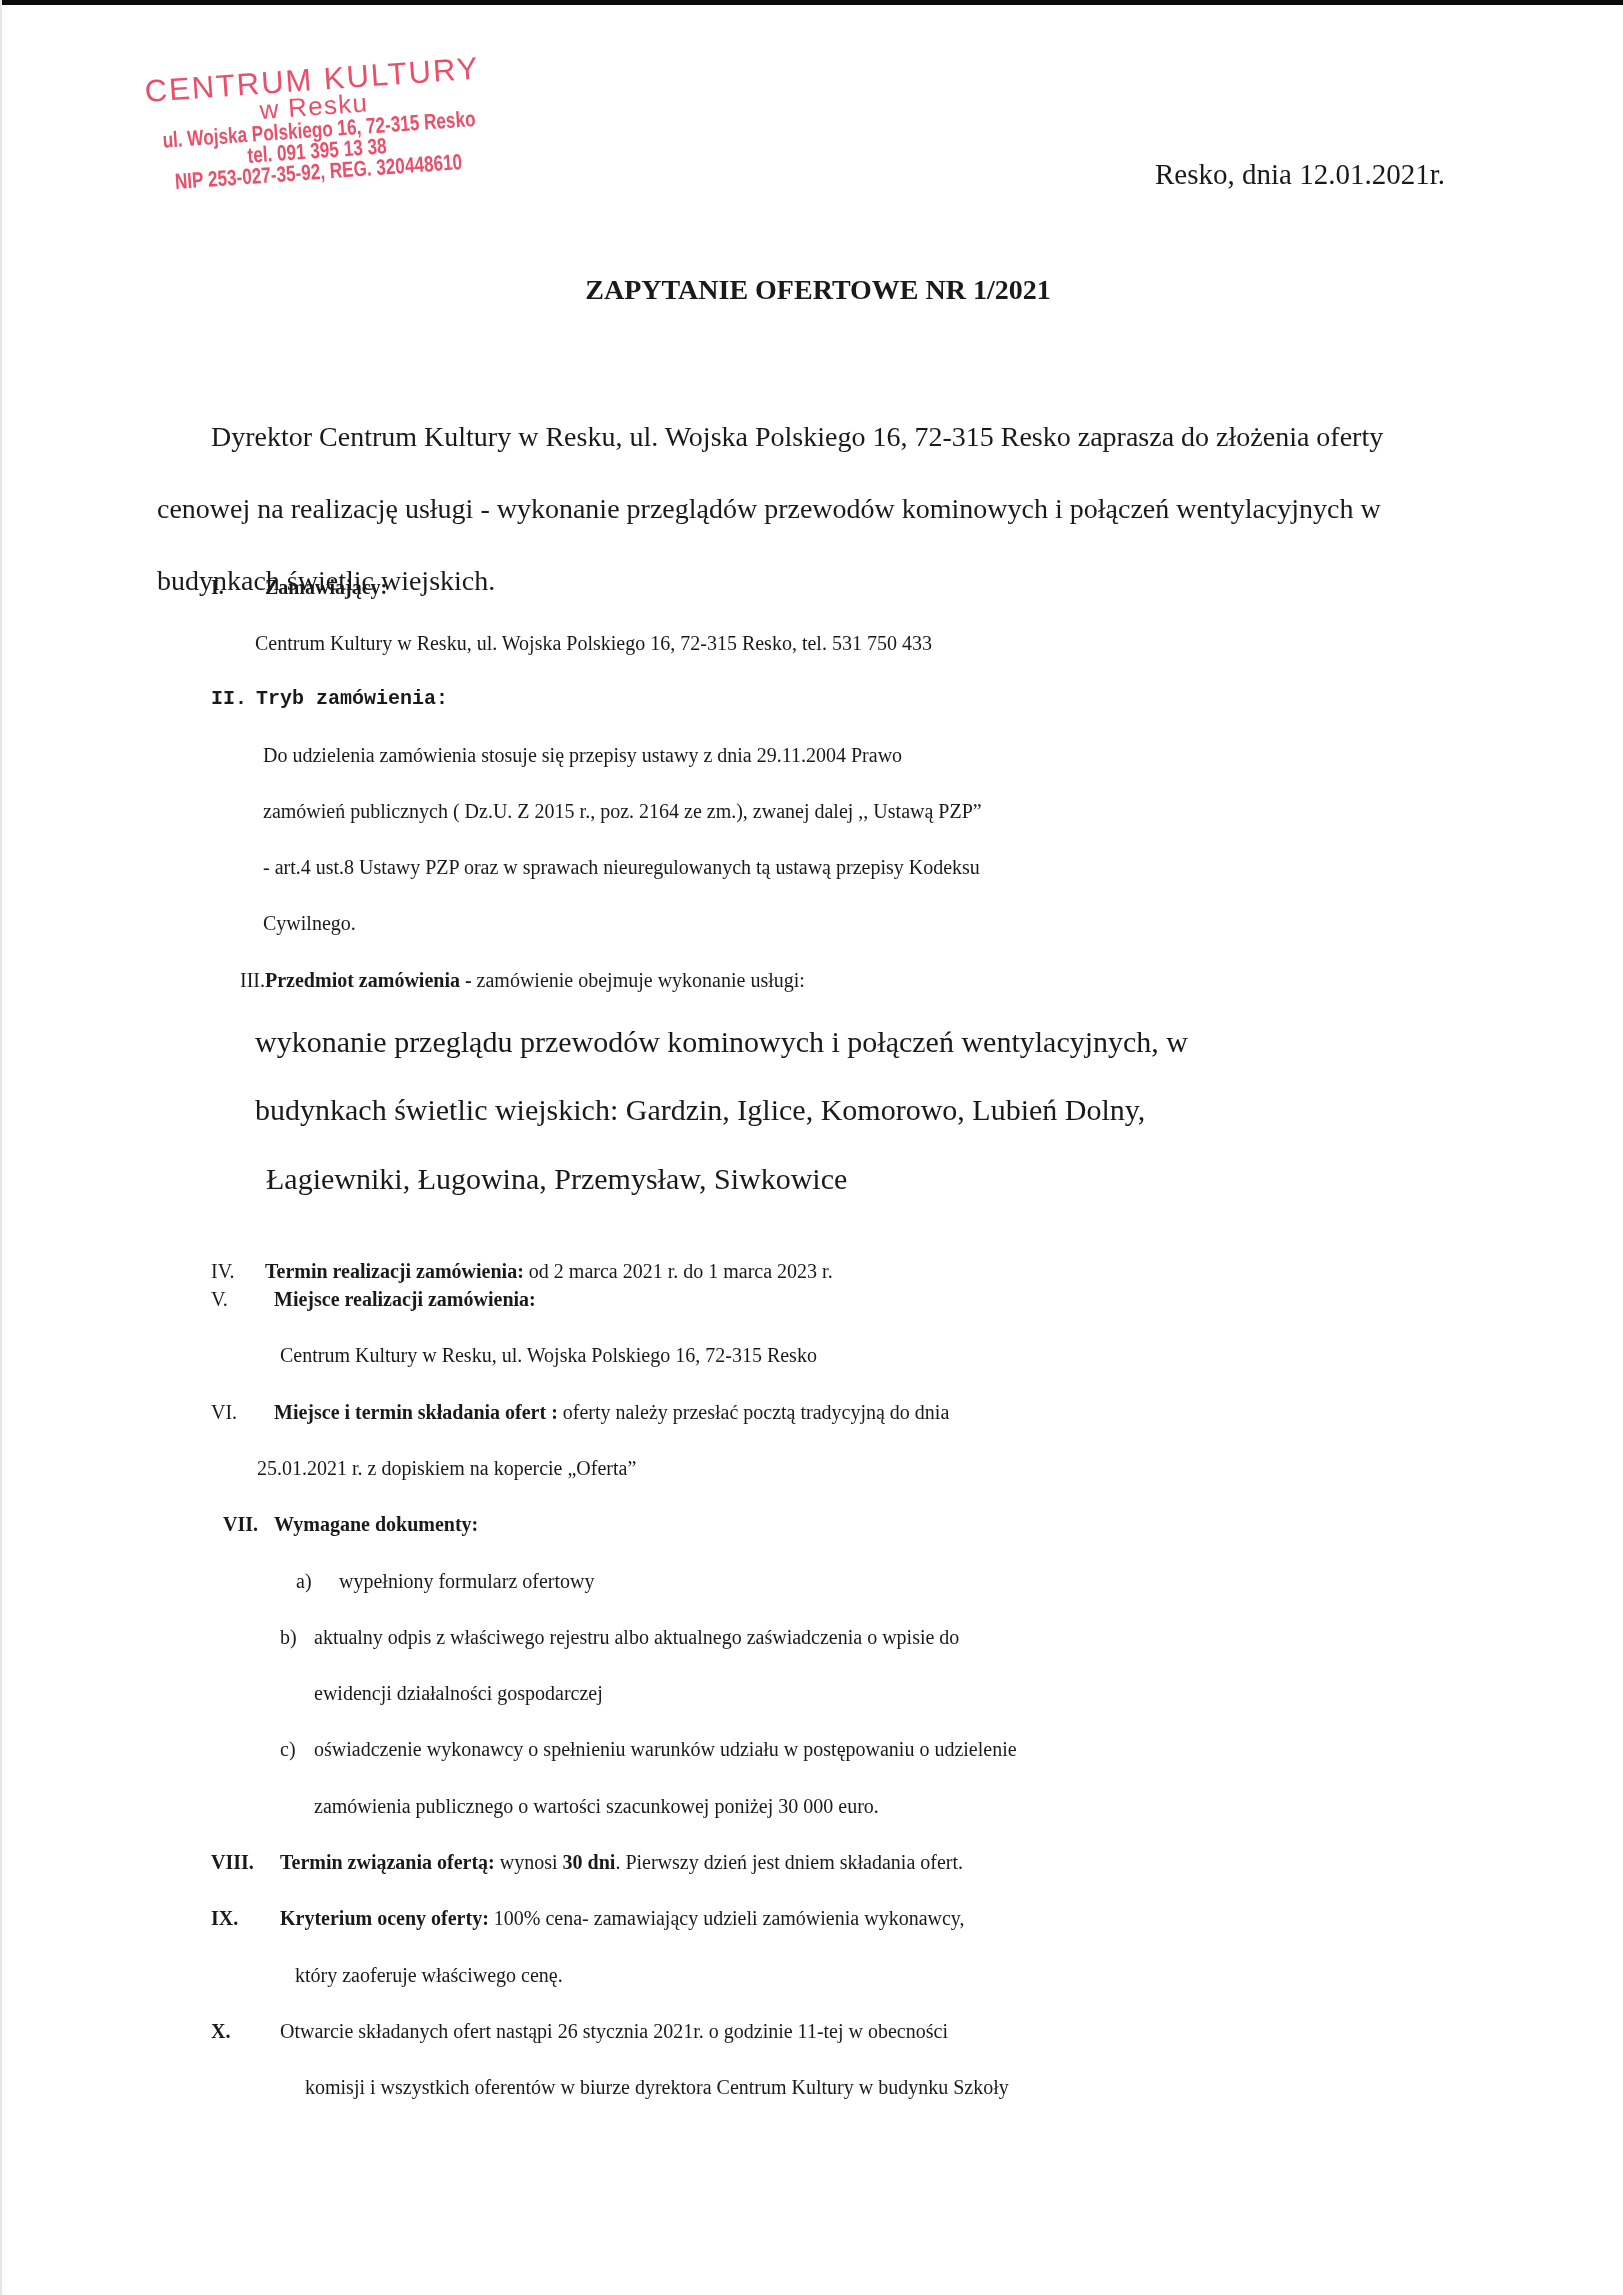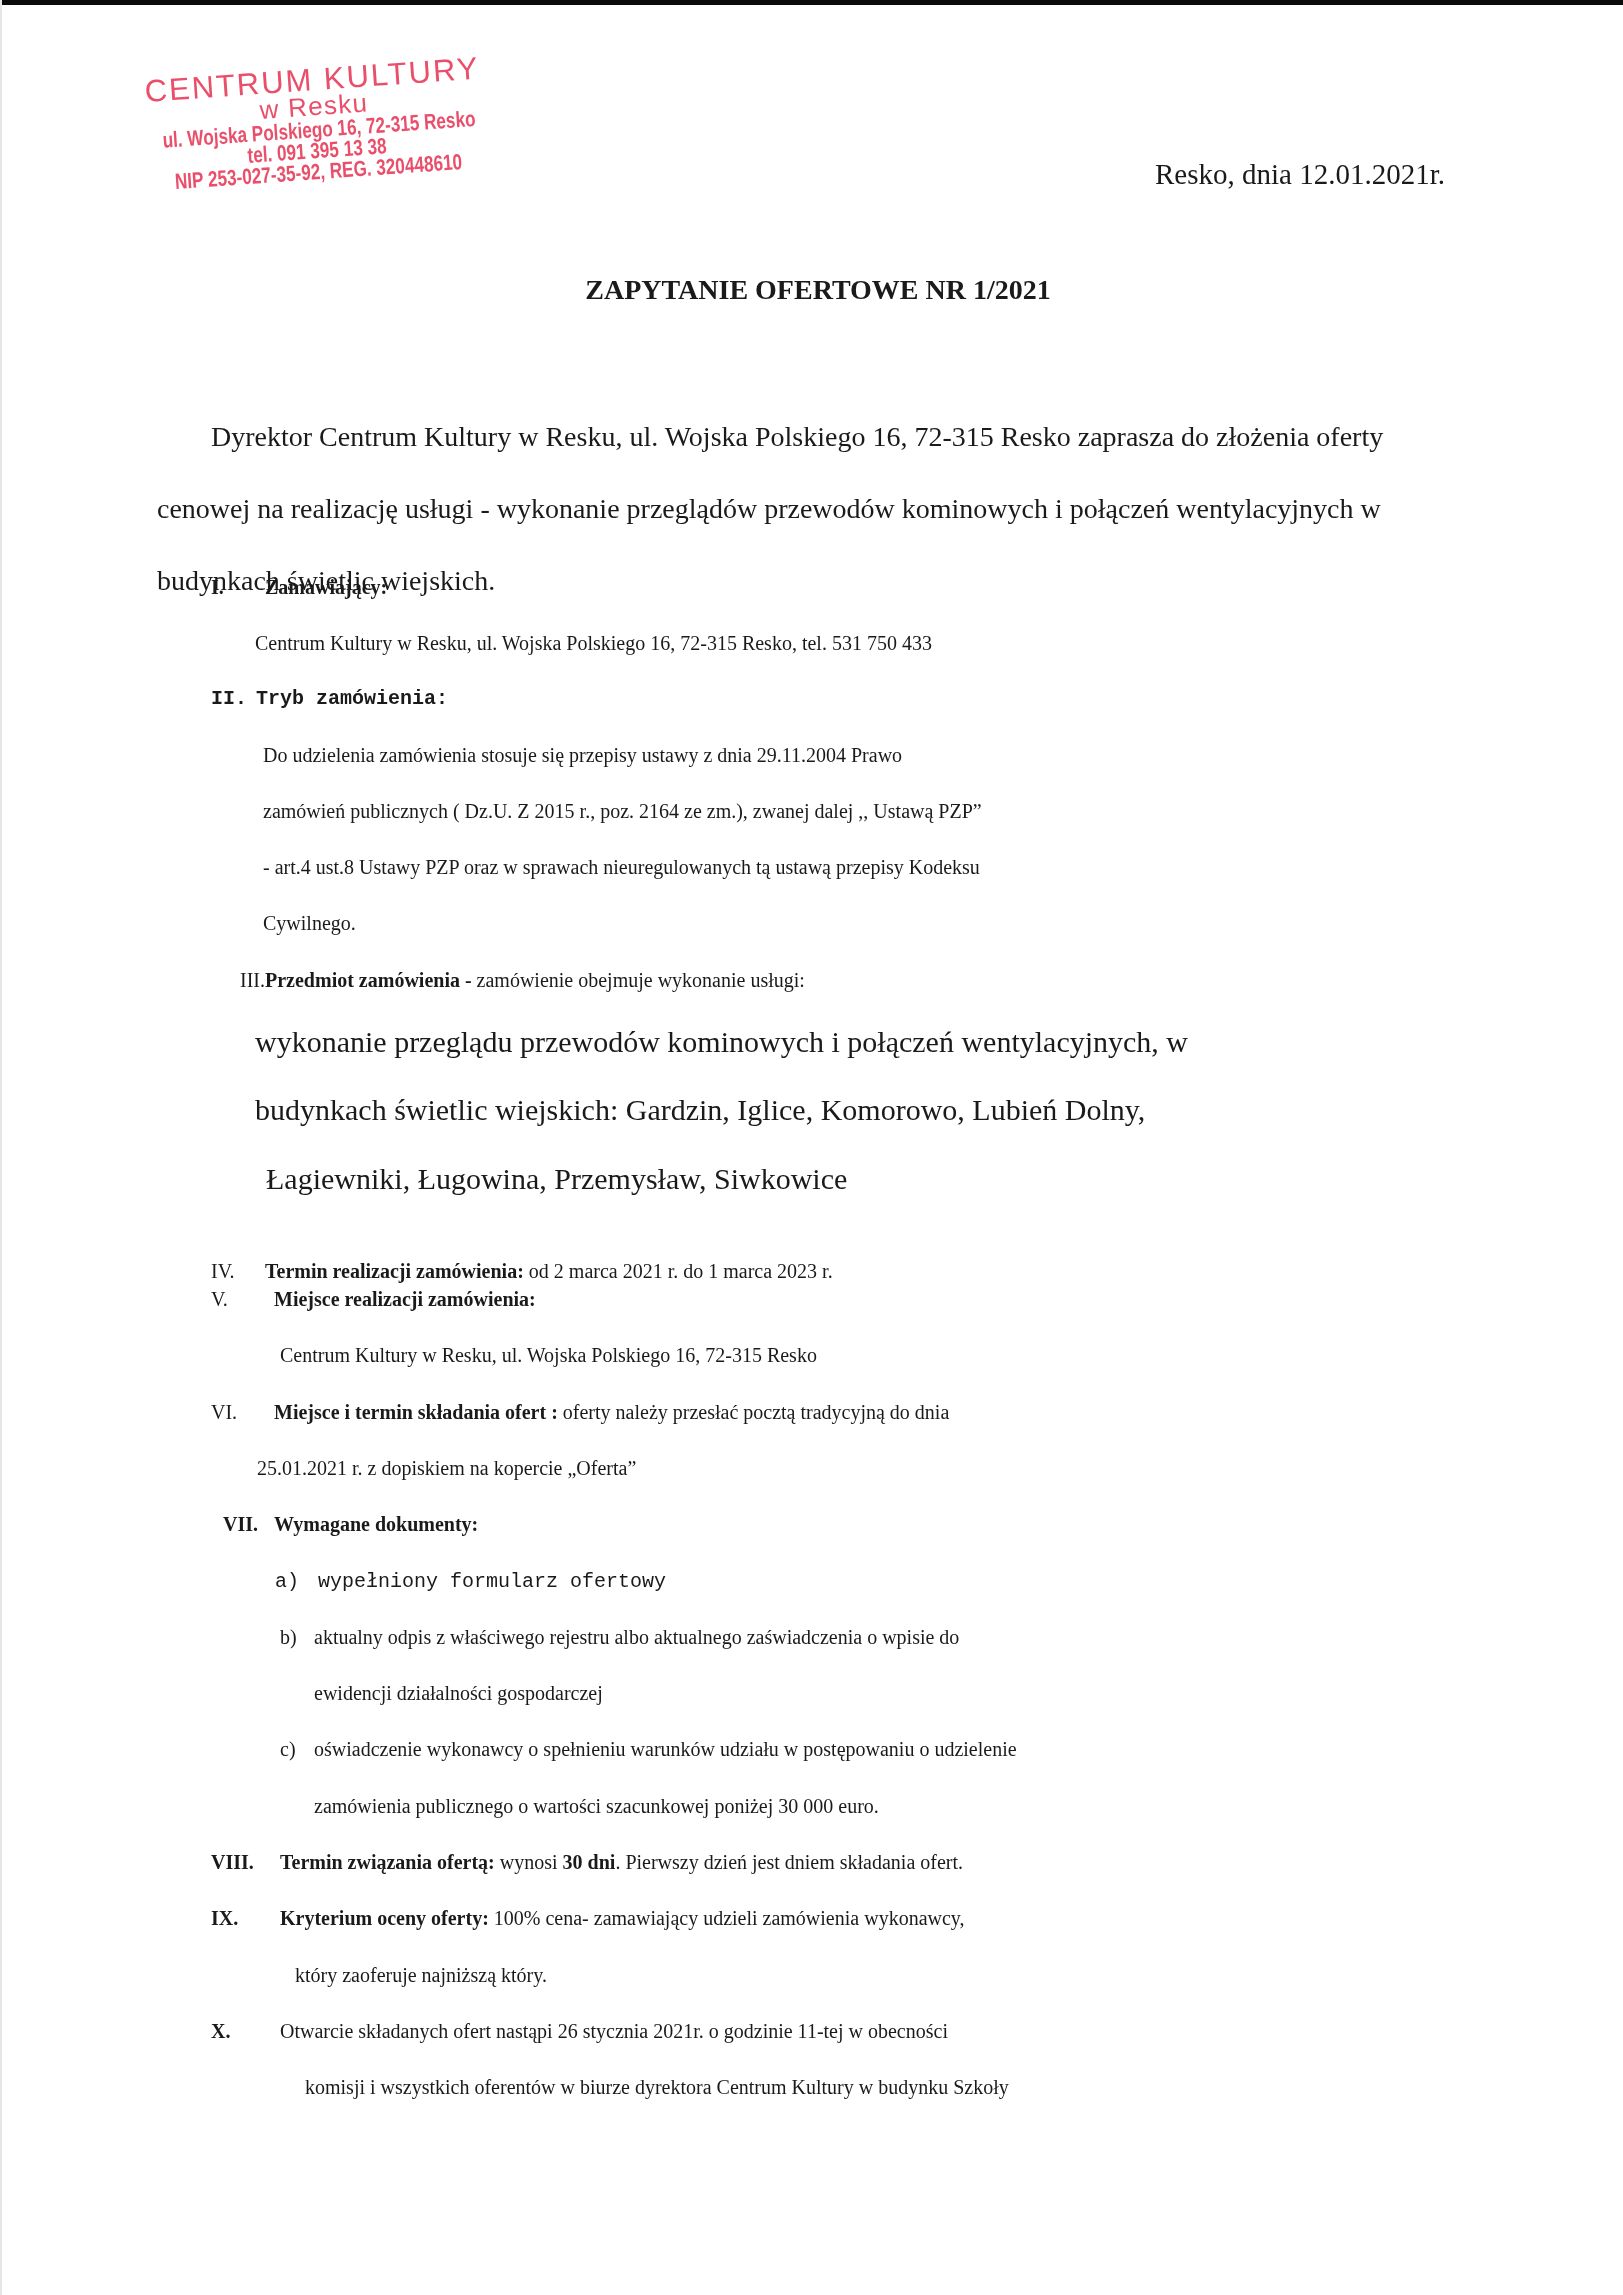--- a/index.html
+++ b/index.html
@@ -103,38 +103,38 @@
 <div class="line" style="left:280px; top:1344px;">Centrum Kultury w Resku, ul. Wojska Polskiego 16, 72-315 Resko</div>
 
 <div class="line" style="left:211px; top:1401px;">
   <span class="num" style="width:63px;">VI.</span><span class="b">Miejsce i termin składania ofert :</span><span> oferty należy przesłać pocztą tradycyjną  do dnia</span>
 </div>
 <div class="line" style="left:257px; top:1457px;">25.01.2021 r. z dopiskiem na kopercie „Oferta”</div>
 
 <div class="line b" style="left:211px; top:1513px;margin-left:12px;">
   <span class="num" style="width:51px;">VII.</span><span>Wymagane dokumenty:</span>
 </div>
-<div class="line" style="left:275px; top:1570px;font-family:Liberation Mono, monospace;">
+<div class="line" style="left:296px; top:1570px;">
   <span class="num" style="width:43px;">a)</span><span>wypełniony formularz ofertowy</span>
 </div>
 <div class="line" style="left:280px; top:1626px;">
   <span class="num" style="width:34px;">b)</span><span>aktualny odpis z właściwego rejestru albo aktualnego zaświadczenia o wpisie do</span>
 </div>
 <div class="line" style="left:314px; top:1682px;">ewidencji działalności gospodarczej</div>
 <div class="line" style="left:280px; top:1738px;">
   <span class="num" style="width:34px;">c)</span><span>oświadczenie wykonawcy o spełnieniu warunków udziału w postępowaniu o udzielenie</span>
 </div>
 <div class="line" style="left:314px; top:1795px;">zamówienia publicznego o wartości szacunkowej poniżej 30 000 euro.</div>
 
 <div class="line" style="left:211px; top:1851px;">
   <span class="num b" style="width:69px;">VIII.</span><span class="b">Termin związania ofertą:</span><span> wynosi </span><span class="b">30 dni</span><span>. Pierwszy dzień jest dniem składania ofert.</span>
 </div>
 
 <div class="line" style="left:211px; top:1907px;">
   <span class="num b" style="width:69px;">IX.</span><span class="b">Kryterium oceny oferty:</span><span> 100% cena- zamawiający udzieli zamówienia wykonawcy,</span>
 </div>
-<div class="line" style="left:295px; top:1964px;">który zaoferuje najniższą który.</div>
+<div class="line" style="left:295px; top:1964px;">który zaoferuje właściwego cenę.</div>
 
 <div class="line" style="left:211px; top:2020px;">
   <span class="num b" style="width:69px;">X.</span><span>Otwarcie składanych ofert nastąpi 26 stycznia 2021r.  o godzinie 11-tej w obecności</span>
 </div>
 <div class="line" style="left:305px; top:2076px;">komisji i wszystkich oferentów w biurze dyrektora Centrum Kultury w budynku Szkoły</div>
 
 
 </body></html>

